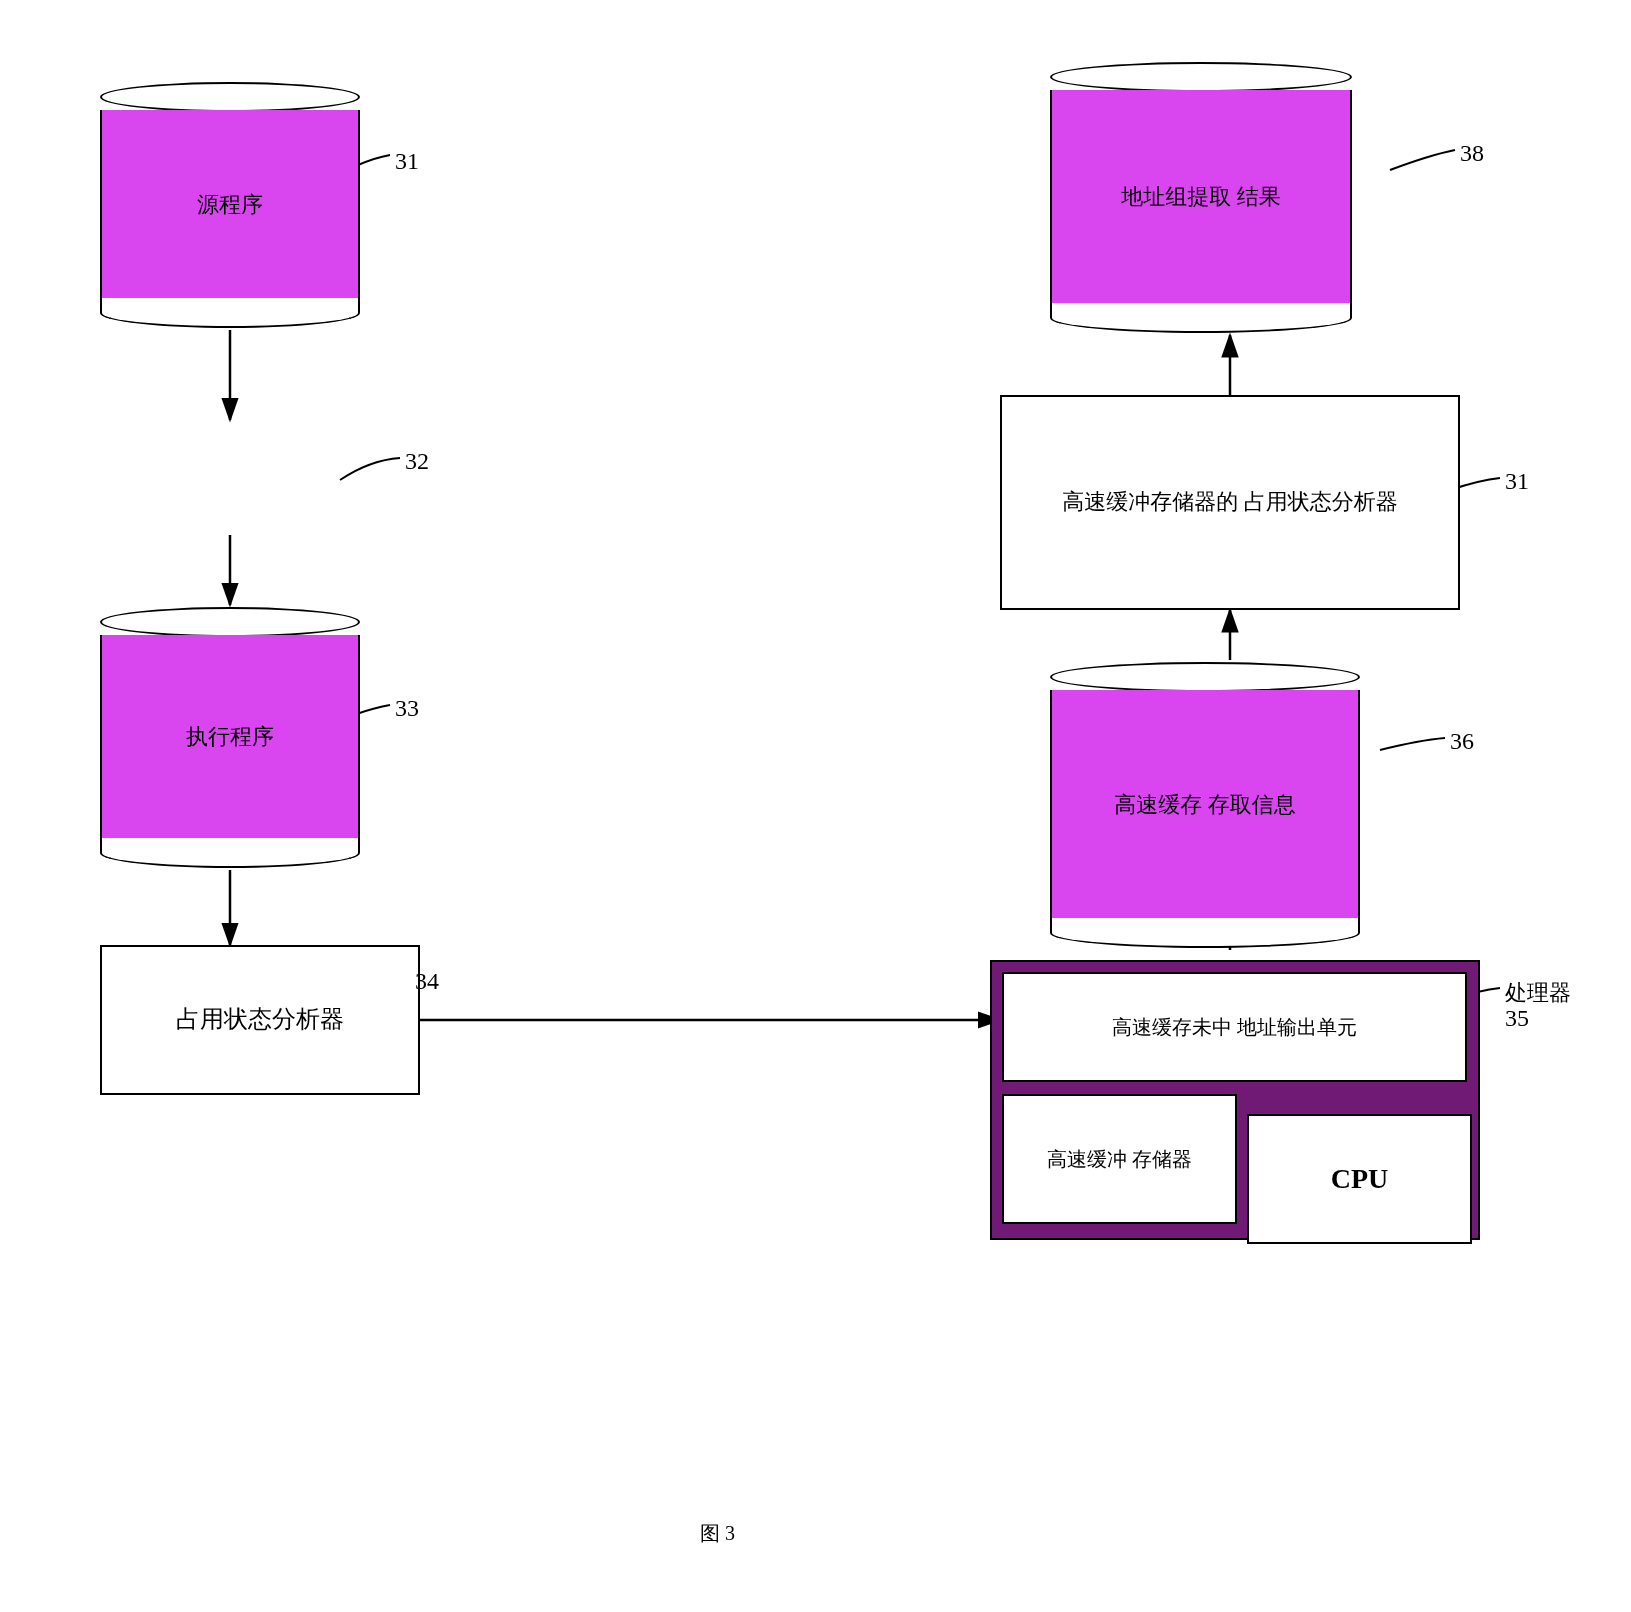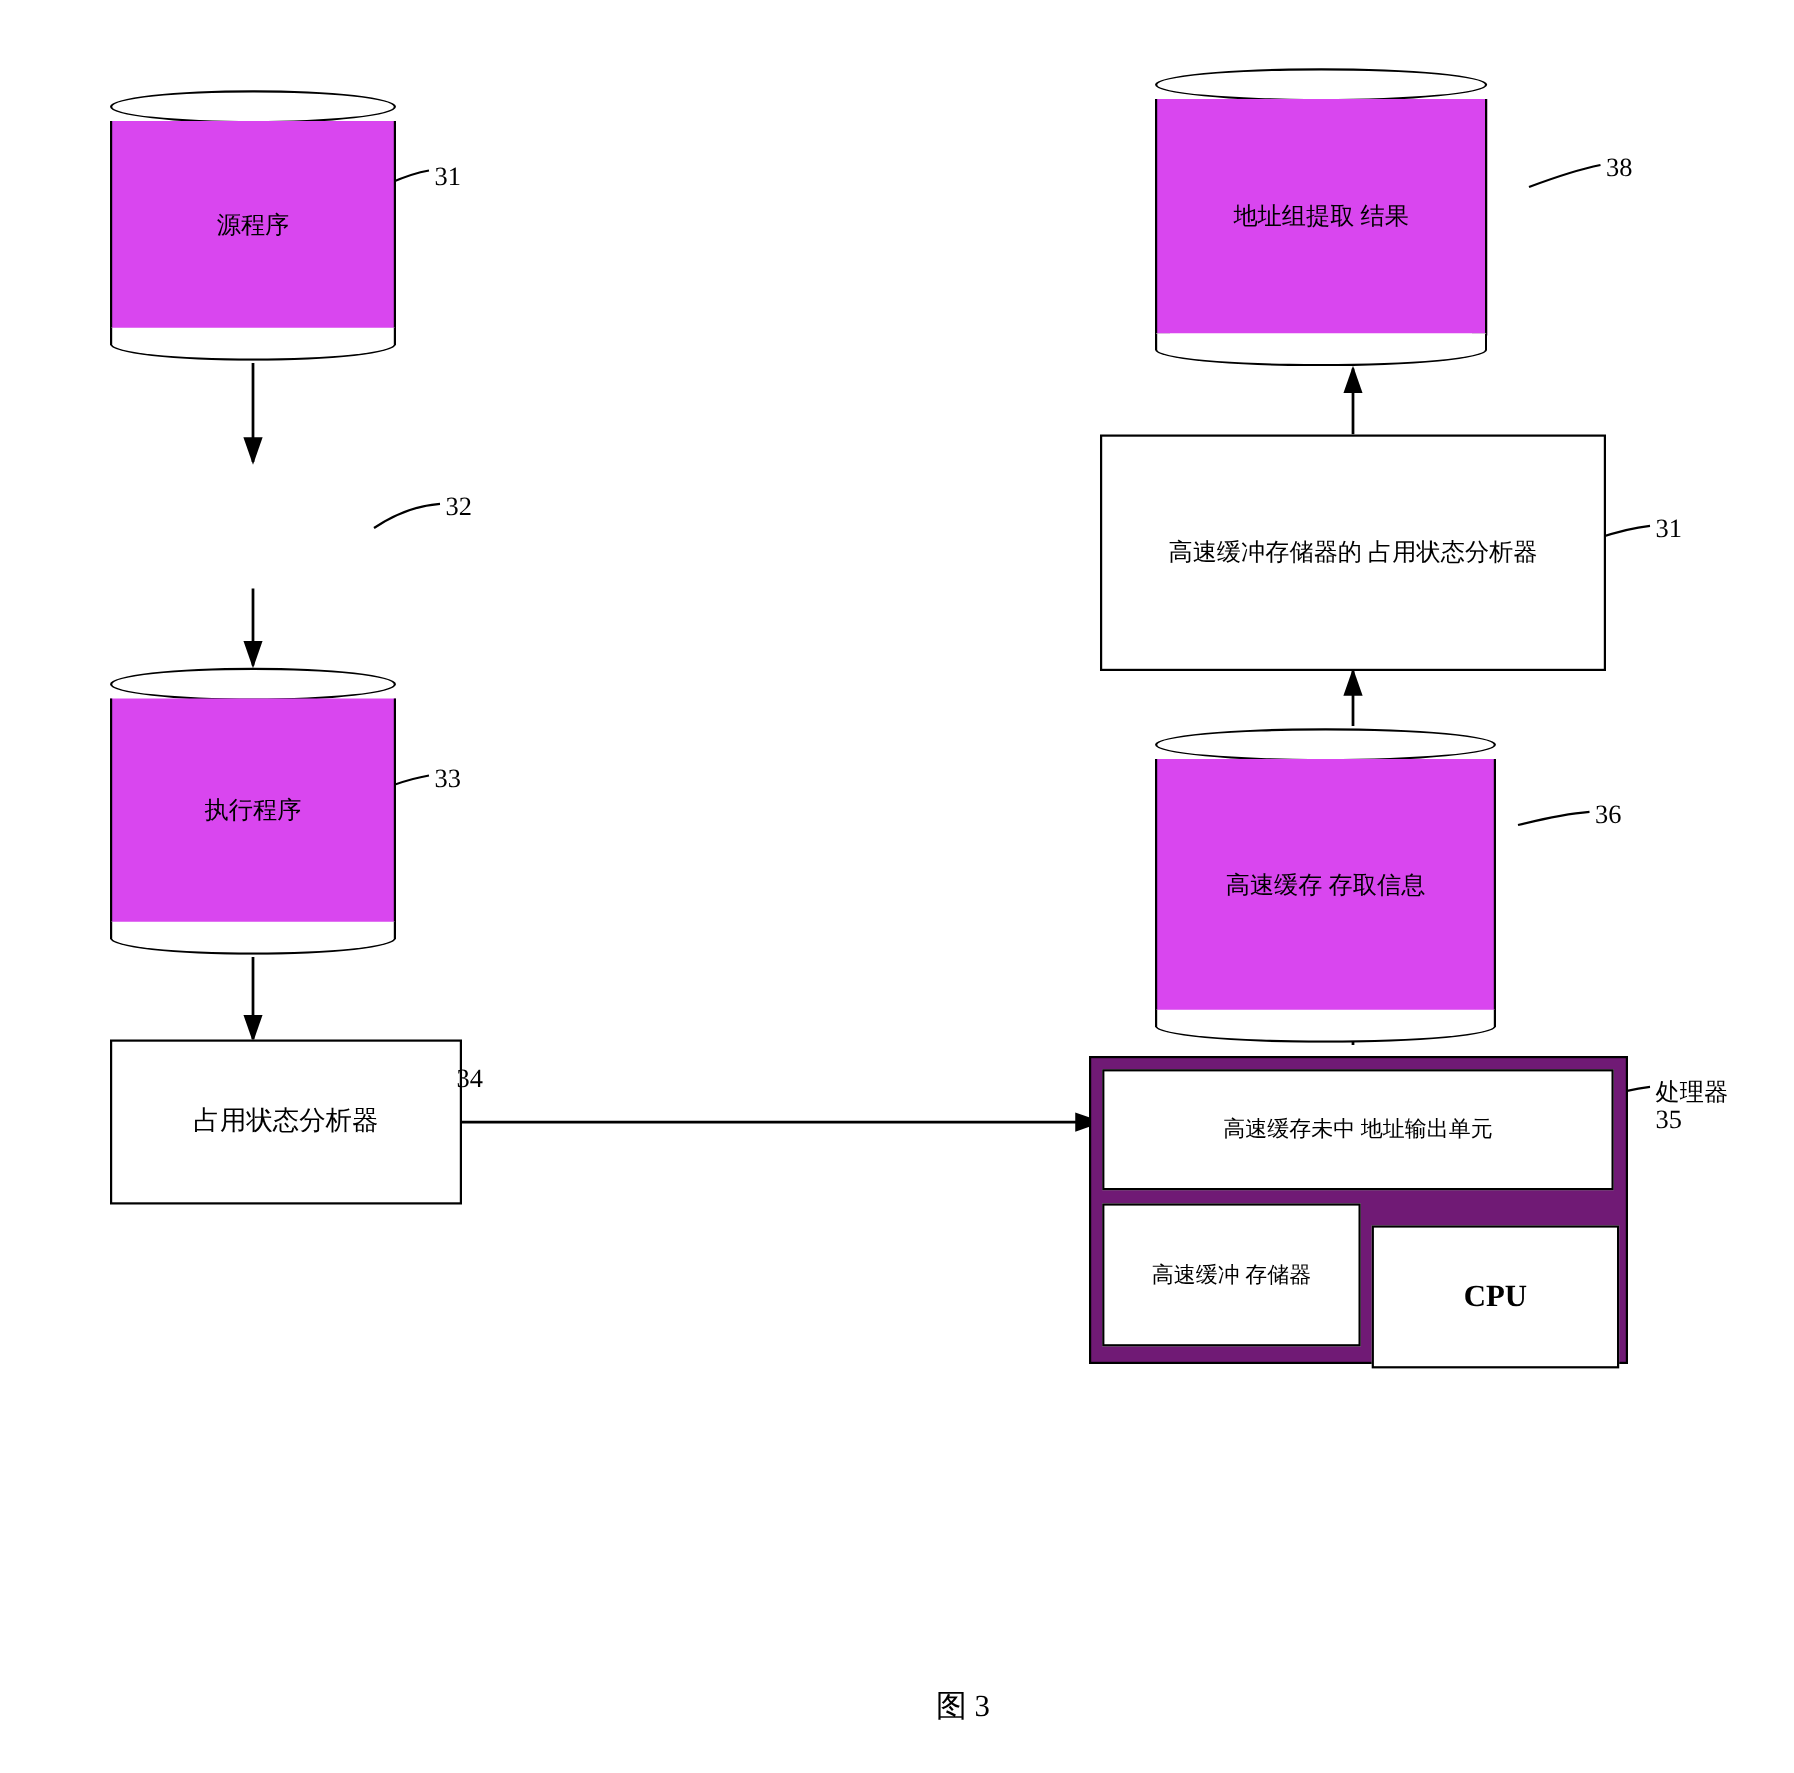--- a/index.html
+++ b/index.html
@@ -82,23 +82,22 @@
       position: absolute;
       top: 0; left: 0;
       width: 1631px;
       height: 1612px;
       pointer-events: none;
     }
 
     
     .fig-caption {
       position: absolute;
-      font-size: 28px;
-      text-align: right;
-      margin-top: 12px;
+      font-size: 20px;
+      text-align: left;
     }
 
     
     .processor-outer {
       position: absolute;
       border: 2.5px solid #000;
       background: #701a75;
     }
 
     

